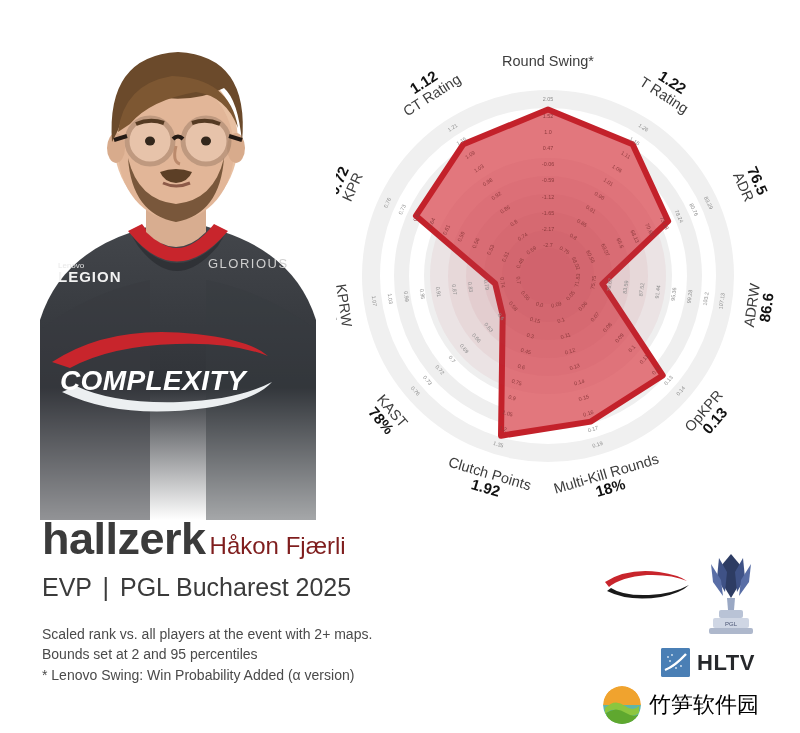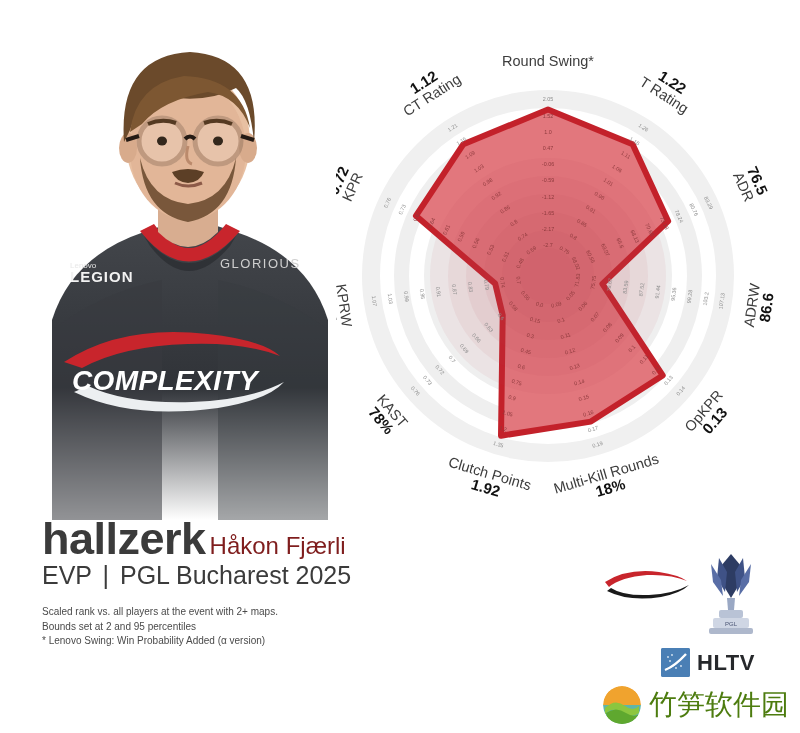--- a/index.html
+++ b/index.html
@@ -6,52 +6,52 @@
   body{
     width:800px;height:733px;
     background:#ffffff;
     font-family:"Liberation Sans", sans-serif;
     overflow:hidden;
     position:relative;
   }
   .canvas{position:absolute;inset:0;width:800px;height:733px;}
 
   
-  .photo-wrap{position:absolute;left:12px;top:0;width:352px;height:520px;overflow:hidden;}
+  .photo-wrap{position:absolute;left:0;top:0;width:352px;height:520px;overflow:hidden;}
   .photo-svg{display:block;}
 
   
   .radar-wrap{position:absolute;left:336px;top:52px;width:464px;height:470px;}
   .radar-svg{display:block;}
 
   .axis-title{font-family:"Liberation Sans",sans-serif;fill:#3d3d3d;font-size:14.5px;}
   .axis-value{font-family:"Liberation Sans",sans-serif;fill:#111;font-size:15px;font-weight:bold;}
   .tick-out{font-family:"Liberation Sans",sans-serif;fill:#8d8d8d;font-size:5.4px;}
   .tick-in{font-family:"Liberation Sans",sans-serif;fill:#8e3a3d;font-size:5.4px;}
 
   
   .info{position:absolute;left:42px;top:516px;width:540px;}
   .nameline{display:flex;align-items:baseline;gap:4px;}
   .nick{font-size:45px;font-weight:bold;color:#3b3b3b;letter-spacing:-0.5px;line-height:1;}
   .realname{font-size:24px;color:#7f1d1d;line-height:1;}
-  .sub{margin-top:0;font-size:25px;color:#3b3b3b;}
+  .sub{margin-top:12px;font-size:25px;color:#3b3b3b;}
   .sub .sep{color:#3b3b3b;padding:0 4px;}
-  .notes{margin-top:15px;font-size:10px;color:#4a4a4a;line-height:1.45;}
+  .notes{margin-top:22px;font-size:14px;color:#4a4a4a;line-height:1.45;}
   .notes div{white-space:nowrap;}
 
   
   .logos{position:absolute;left:585px;top:548px;width:215px;height:185px;}
   .coL{position:absolute;left:16px;top:18px;}
   .trophy{position:absolute;left:116px;top:2px;}
   .hltv{position:absolute;left:76px;top:100px;display:flex;align-items:center;gap:7px;}
   .hltv-mark{width:29px;height:29px;background:#4a7fb5;border-radius:2px;position:relative;overflow:hidden;}
   .hltv-text{font-size:22px;font-weight:bold;color:#26282b;letter-spacing:0.5px;}
   .wm{position:absolute;left:18px;top:138px;display:flex;align-items:center;gap:8px;}
   .wm-mark{width:38px;height:38px;border-radius:50%;overflow:hidden;position:relative;}
-  .wm-text{font-size:28px;color:#4d7c0f;font-family:"DejaVu Sans",sans-serif;}
+  .wm-text{font-size:22px;color:#000000;font-family:"DejaVu Sans",sans-serif;}
 </style>
 </head>
 <body>
 
 <div class="canvas">
 
   <div class="photo-wrap">
     <svg class="photo-svg" width="352" height="520" viewBox="0 0 352 520">
       <defs>
         <linearGradient id="jg" x1="0" y1="0" x2="0" y2="1">

